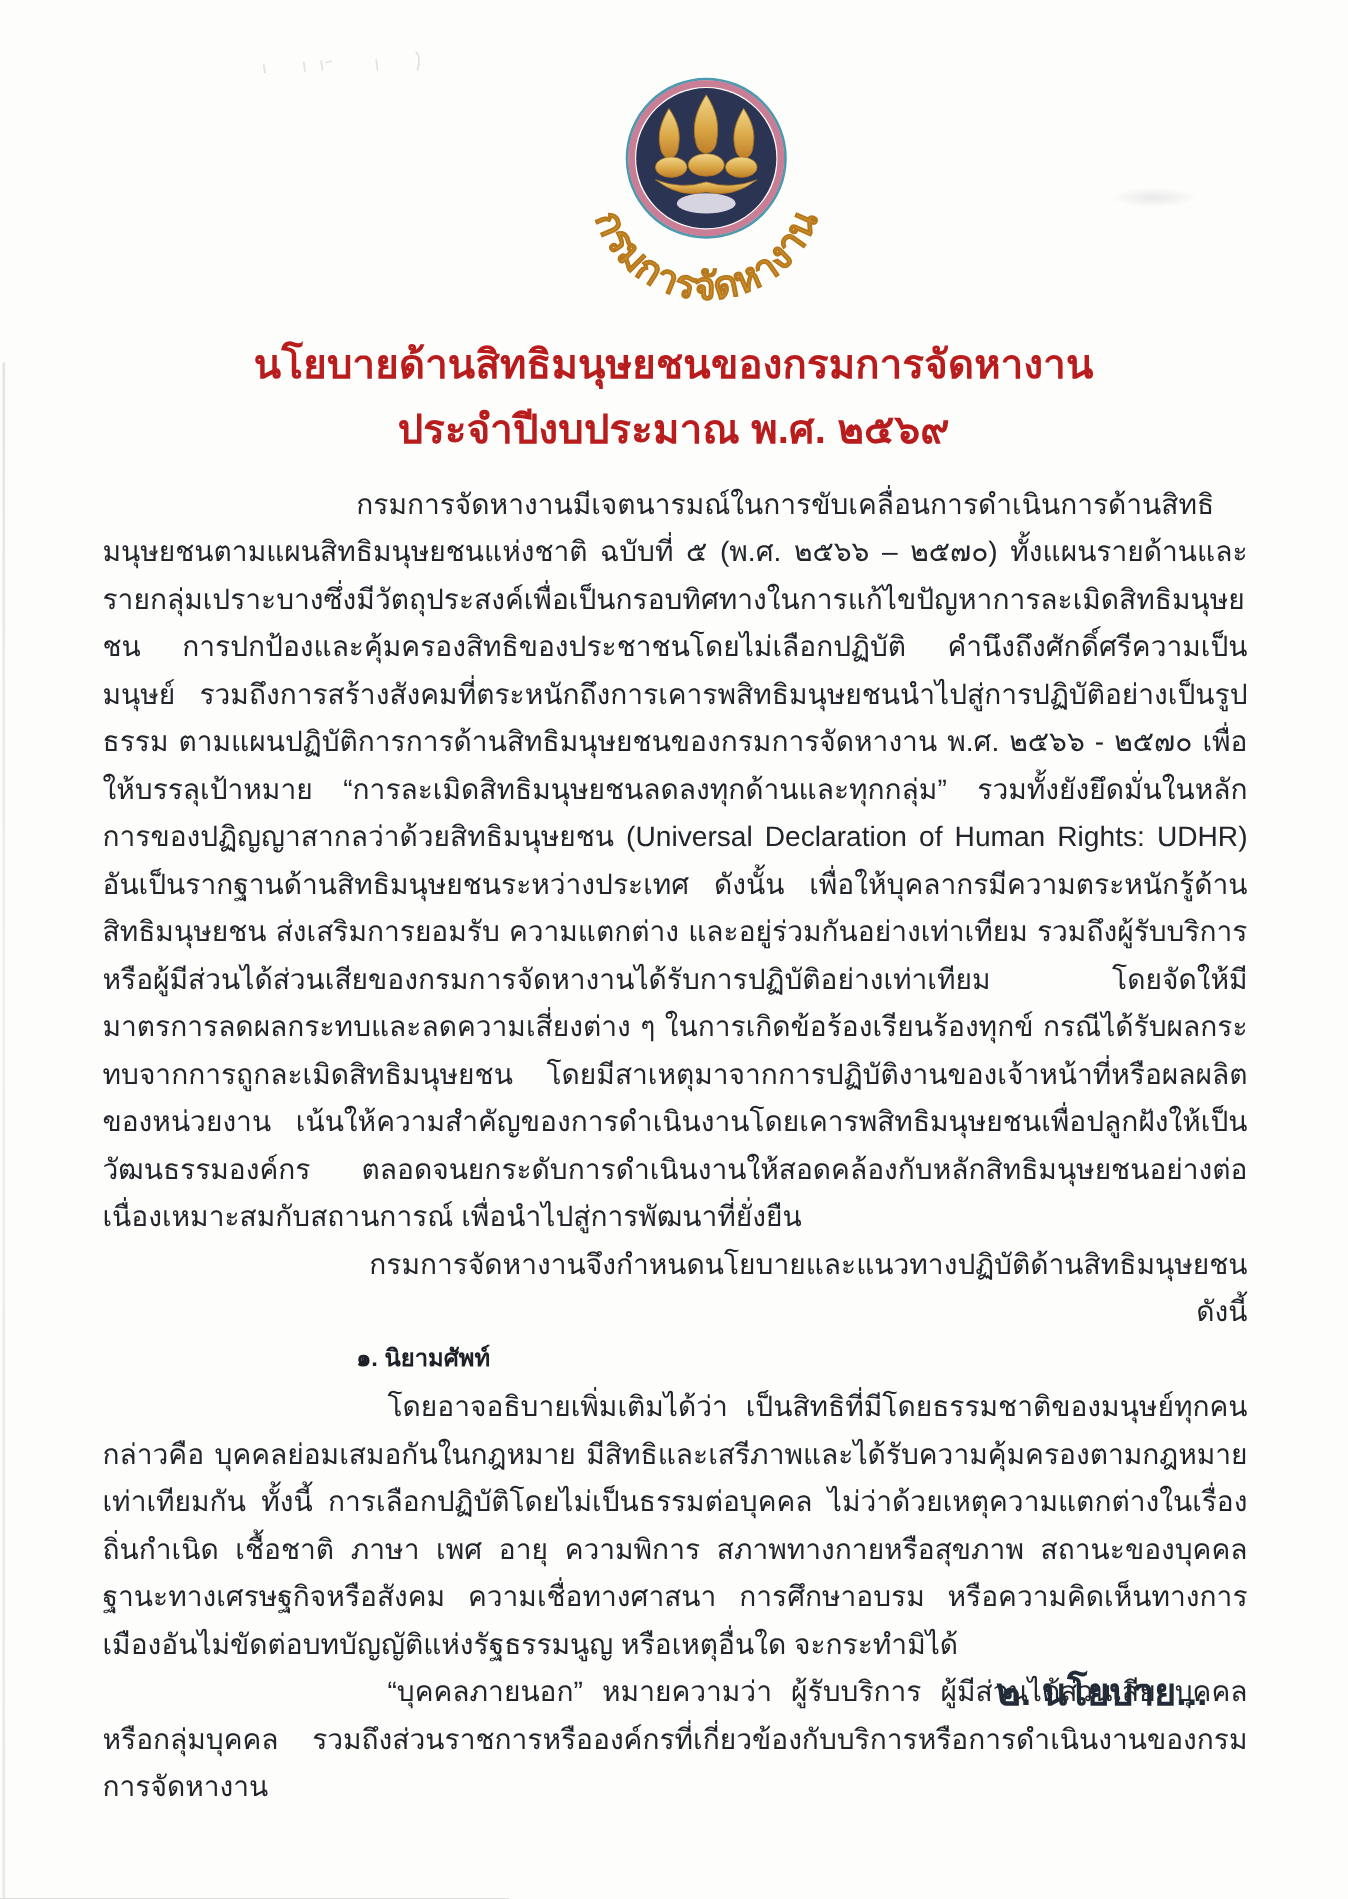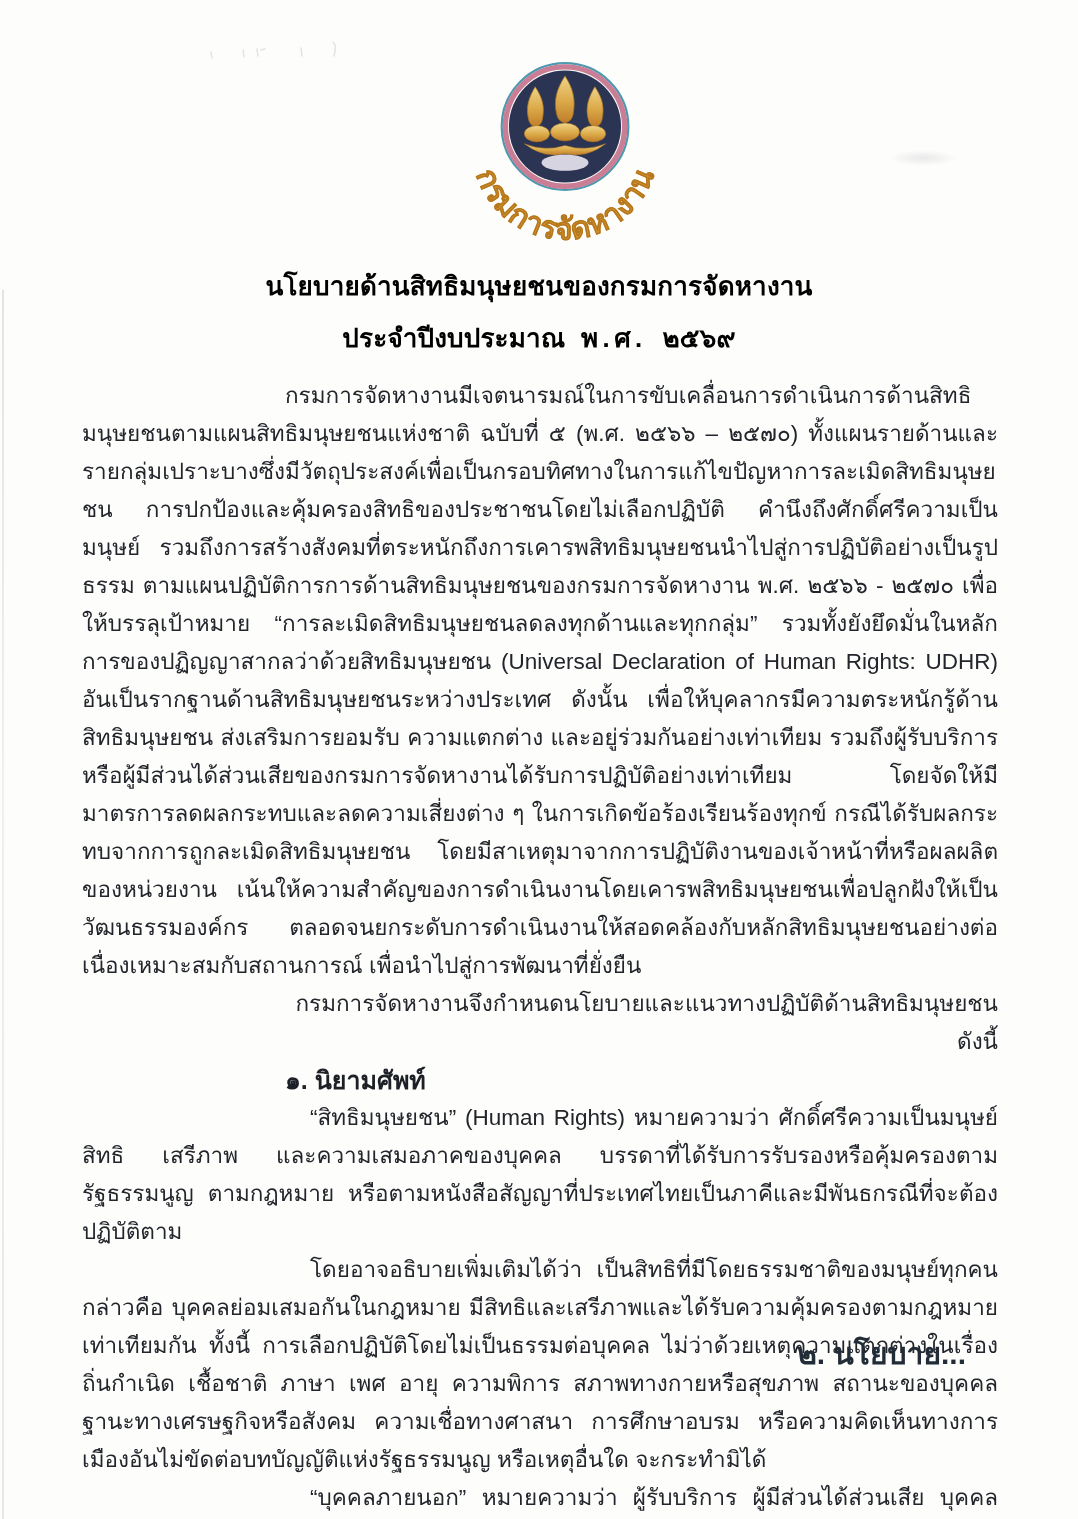--- a/index.html
+++ b/index.html
@@ -33,39 +33,39 @@
   
   .header{ text-align:center; }
   .seal-wrap{
     width:234px;height:208px;
     margin:56px auto 4px auto;
     transform:translateX(26px);
   }
   .seal-wrap svg{display:block;width:100%;height:100%;}
 
   .title-line{
-    font-size:26px;font-weight:bold;color:#000000;
+    font-size:32px;font-weight:bold;color:#b91c1c;
     line-height:1.45;margin:0;
     letter-spacing:.2px;
   }
-  .title-line.second{margin-top:16px;font-family:Liberation Mono, monospace;}
+  .title-line.second{margin-top:6px;}
 
   
   .body-text{
     position:relative;
     margin:18px 80px 0 82px;   
     font-size:22.5px;
     line-height:38px;
     text-align:justify;
   }
   .body-text p{margin:0;}
   p.intro{text-indent:203px;}
   p.lead{text-indent:203px;text-align:right;}
   h3.sec{
-    font-size:25px;font-weight:bold;color:#1d2127;
+    font-size:19px;font-weight:bold;color:#1d2127;
     margin:0;padding-left:203px;line-height:38px;
   }
   p.def{text-indent:228px;}
 
   .footer-note{
     position:absolute;
     right:112px;top:1330px;
     font-size:30px;font-weight:bold;color:#222c38;
   }
 </style>
@@ -130,21 +130,20 @@
     </div>
 
     <h1 class="title-line">นโยบายด้านสิทธิมนุษยชนของกรมการจัดหางาน</h1>
     <h2 class="title-line second">ประจำปีงบประมาณ พ.ศ. ๒๕๖๙</h2>
   </header>
 
   <main class="body-text">
     <p class="intro">กรมการจัดหางานมีเจตนารมณ์ในการขับเคลื่อนการดำเนินการด้านสิทธิมนุษยชนตามแผนสิทธิมนุษยชนแห่งชาติ ฉบับที่ ๕ (พ.ศ. ๒๕๖๖ – ๒๕๗๐) ทั้งแผนรายด้านและรายกลุ่มเปราะบางซึ่งมีวัตถุประสงค์เพื่อเป็นกรอบทิศทางในการแก้ไขปัญหาการละเมิดสิทธิมนุษยชน การปกป้องและคุ้มครองสิทธิของประชาชนโดยไม่เลือกปฏิบัติ คำนึงถึงศักดิ์ศรีความเป็นมนุษย์ รวมถึงการสร้างสังคมที่ตระหนักถึงการเคารพสิทธิมนุษยชนนำไปสู่การปฏิบัติอย่างเป็นรูปธรรม ตามแผนปฏิบัติการการด้านสิทธิมนุษยชนของกรมการจัดหางาน พ.ศ. ๒๕๖๖ - ๒๕๗๐ เพื่อให้บรรลุเป้าหมาย “การละเมิดสิทธิมนุษยชนลดลงทุกด้านและทุกกลุ่ม” รวมทั้งยังยึดมั่นในหลักการของปฏิญญาสากลว่าด้วยสิทธิมนุษยชน (Universal Declaration of Human Rights: UDHR) อันเป็นรากฐานด้านสิทธิมนุษยชนระหว่างประเทศ ดังนั้น เพื่อให้บุคลากรมีความตระหนักรู้ด้านสิทธิมนุษยชน ส่งเสริมการยอมรับ ความแตกต่าง และอยู่ร่วมกันอย่างเท่าเทียม รวมถึงผู้รับบริการหรือผู้มีส่วนได้ส่วนเสียของกรมการจัดหางานได้รับการปฏิบัติอย่างเท่าเทียม โดยจัดให้มีมาตรการลดผลกระทบและลดความเสี่ยงต่าง ๆ ในการเกิดข้อร้องเรียนร้องทุกข์ กรณีได้รับผลกระทบจากการถูกละเมิดสิทธิมนุษยชน โดยมีสาเหตุมาจากการปฏิบัติงานของเจ้าหน้าที่หรือผลผลิตของหน่วยงาน เน้นให้ความสำคัญของการดำเนินงานโดยเคารพสิทธิมนุษยชนเพื่อปลูกฝังให้เป็น วัฒนธรรมองค์กร ตลอดจนยกระดับการดำเนินงานให้สอดคล้องกับหลักสิทธิมนุษยชนอย่างต่อเนื่องเหมาะสมกับสถานการณ์ เพื่อนำไปสู่การพัฒนาที่ยั่งยืน</p>
     <p class="lead">กรมการจัดหางานจึงกำหนดนโยบายและแนวทางปฏิบัติด้านสิทธิมนุษยชน ดังนี้</p>
     <h3 class="sec">๑. นิยามศัพท์</h3>
-    <p class="def">“สิทธิมนุษยชน” (Human Rights) หมายความว่า ศักดิ์ศรีความเป็นมนุษย์ สิทธิ เสรีภาพ และความเสมอภาคของบุคคล บรรดาที่ได้รับการรับรองหรือคุ้มครองตามรัฐธรรมนูญ ตามกฎหมาย หรือตามหนังสือสัญญาที่ประเทศไทยเป็นภาคีและมีพันธกรณีที่จะต้องปฏิบัติตาม</p>
     <p class="def">โดยอาจอธิบายเพิ่มเติมได้ว่า เป็นสิทธิที่มีโดยธรรมชาติของมนุษย์ทุกคน กล่าวคือ บุคคลย่อมเสมอกันในกฎหมาย มีสิทธิและเสรีภาพและได้รับความคุ้มครองตามกฎหมายเท่าเทียมกัน ทั้งนี้ การเลือกปฏิบัติโดยไม่เป็นธรรมต่อบุคคล ไม่ว่าด้วยเหตุความแตกต่างในเรื่องถิ่นกำเนิด เชื้อชาติ ภาษา เพศ อายุ ความพิการ สภาพทางกายหรือสุขภาพ สถานะของบุคคล ฐานะทางเศรษฐกิจหรือสังคม ความเชื่อทางศาสนา การศึกษาอบรม หรือความคิดเห็นทางการเมืองอันไม่ขัดต่อบทบัญญัติแห่งรัฐธรรมนูญ หรือเหตุอื่นใด จะกระทำมิได้</p>
     <p class="def">“บุคคลภายนอก” หมายความว่า ผู้รับบริการ ผู้มีส่วนได้ส่วนเสีย บุคคลหรือกลุ่มบุคคล รวมถึงส่วนราชการหรือองค์กรที่เกี่ยวข้องกับบริการหรือการดำเนินงานของกรมการจัดหางาน</p>
 
   </main>
 
   <div class="footer-note">๒. นโยบาย...</div>
 
 </div>
 
 </body></html>

